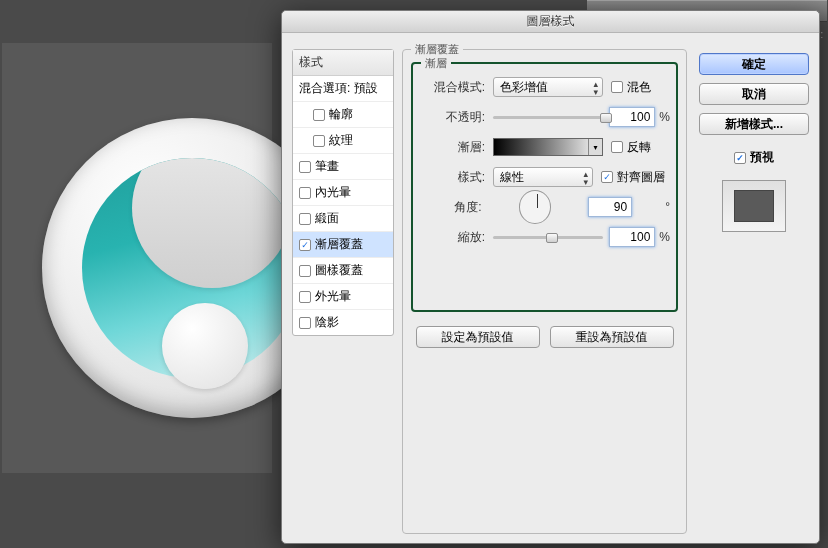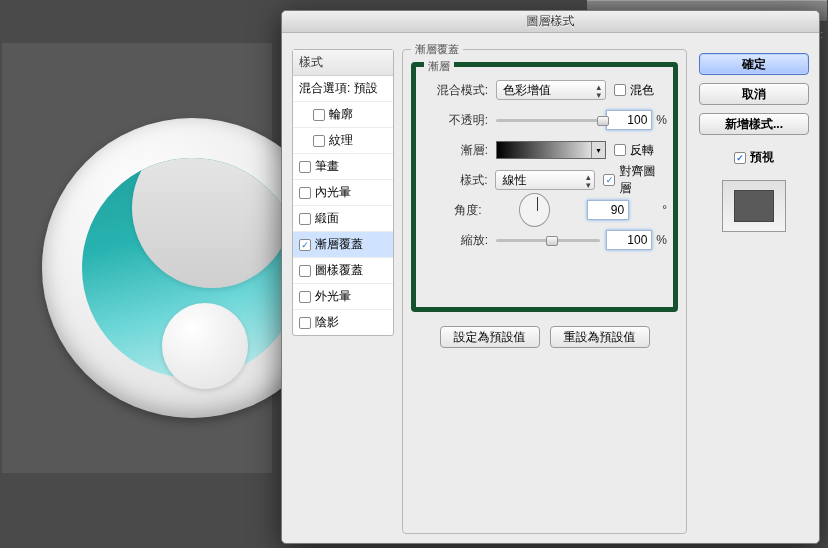--- a/index.html
+++ b/index.html
@@ -37,21 +37,21 @@
 .style-list .row { padding: 4px 4px 4px 6px; display: flex; align-items: center; gap: 4px; border-bottom: 1px solid #ededed; cursor: default; }
 .style-list .row.indent { padding-left: 20px; }
 .style-list .row.sel { background: #cfe3ff; }
 .style-list .row:last-child { border-bottom: none; }
 .cb { width: 12px; height: 12px; border: 1px solid #888; border-radius: 2px; background: #fff; display: inline-flex; align-items: center; justify-content: center; font-size: 9px; color: #2070e0; }
 .cb.checked::after { content: "✓"; }
 
 
 .group { position: absolute; left: 120px; top: 16px; width: 285px; height: 485px; border: 1px solid #b9b9b9; border-radius: 4px; }
 .group-title { position: absolute; top: -8px; left: 8px; background: #ececec; padding: 0 4px; color: #555; font-size: 11px; }
-.inner-group { position: absolute; left: 8px; top: 12px; right: 8px; height: 250px; border: 5px solid #14532d; border-radius: 4px; padding-top: 10px; }
+.inner-group { position: absolute; left: 8px; top: 12px; right: 8px; height: 250px; border: 2px solid #14532d; border-radius: 4px; padding-top: 10px; }
 .inner-group .group-title { top: -8px; left: 8px; font-size: 11px; }
 
 .form-row { display: flex; align-items: center; height: 26px; margin: 0 6px 4px 0; }
 .form-row .lbl { width: 72px; text-align: right; margin-right: 8px; color: #333; }
 .select { height: 20px; border: 1px solid #aaa; border-radius: 3px; background: linear-gradient(#fff,#e8e8e8);
   display: flex; align-items: center; padding: 0 20px 0 6px; position: relative; min-width: 100px; }
 .select .arrow { position: absolute; right: 4px; top: 2px; font-size: 9px; line-height: 8px; color: #444; }
 .slider { flex: 1; height: 16px; position: relative; margin-right: 6px; }
 .slider-track { position: absolute; top: 7px; left: 0; right: 0; height: 3px; background: #bfbfbf; border-radius: 2px; }
 .slider-knob { position: absolute; top: 4px; width: 12px; height: 10px; background: linear-gradient(#fafafa,#cfcfcf); border: 1px solid #8e8e8e; border-radius: 2px; }
@@ -60,21 +60,21 @@
 .swatch { width: 110px; height: 18px; border: 1px solid #666; background: linear-gradient(90deg,#000,#fff); display: flex; align-items: center; justify-content: flex-end; }
 .swatch .drop { width: 14px; height: 16px; border-left: 1px solid #888; background: #dcdcdc; display:flex; align-items:center; justify-content:center; font-size:8px; }
 .checkbox-inline { display: flex; align-items: center; gap: 4px; margin-left: 8px; }
 .angle-dial { width: 34px; height: 34px; border: 1px solid #999; border-radius: 50%; background: #f3f3f3; position: relative; margin-right: 8px; }
 .angle-hand { position: absolute; left: 17px; top: 3px; width: 1px; height: 14px; background: #333; transform-origin: bottom; }
 .angle-row { align-items: center; gap: 29px; }
 
 .btn { height: 22px; border: 1px solid #9a9a9a; border-radius: 4px; background: linear-gradient(#fdfdfd,#e3e3e3);
   padding: 0 12px; line-height: 20px; text-align: center; box-shadow: 0 1px 0 rgba(255,255,255,.6) inset; cursor: default; }
 .btn.primary { border-color: #5077c8; background: linear-gradient(#dbe8ff,#a9c5ff); box-shadow: 0 0 0 1px #bcd2ff inset; }
-.btn-small { width: 100px; }
+.btn-small { width: 124px; }
 
 .defaults-row { display: flex; gap: 10px; justify-content: center; margin-top: 14px; }
 
 
 .right-col { position: absolute; right: 10px; top: 20px; width: 110px; display: flex; flex-direction: column; gap: 8px; align-items: center; font-weight: bold; }
 .right-col .btn { width: 100%; }
 .preview-check { display: flex; align-items: center; gap: 4px; margin-top: 6px; }
 .preview-box { width: 64px; height: 52px; border: 1px solid #999; background: linear-gradient(#e0e0e0,#f4f4f4); display: flex; align-items: center; justify-content: center; margin-top: 6px; }
 .preview-box .inner { width: 40px; height: 32px; background: #5a5a5a; border: 1px solid #444; }
 </style>

